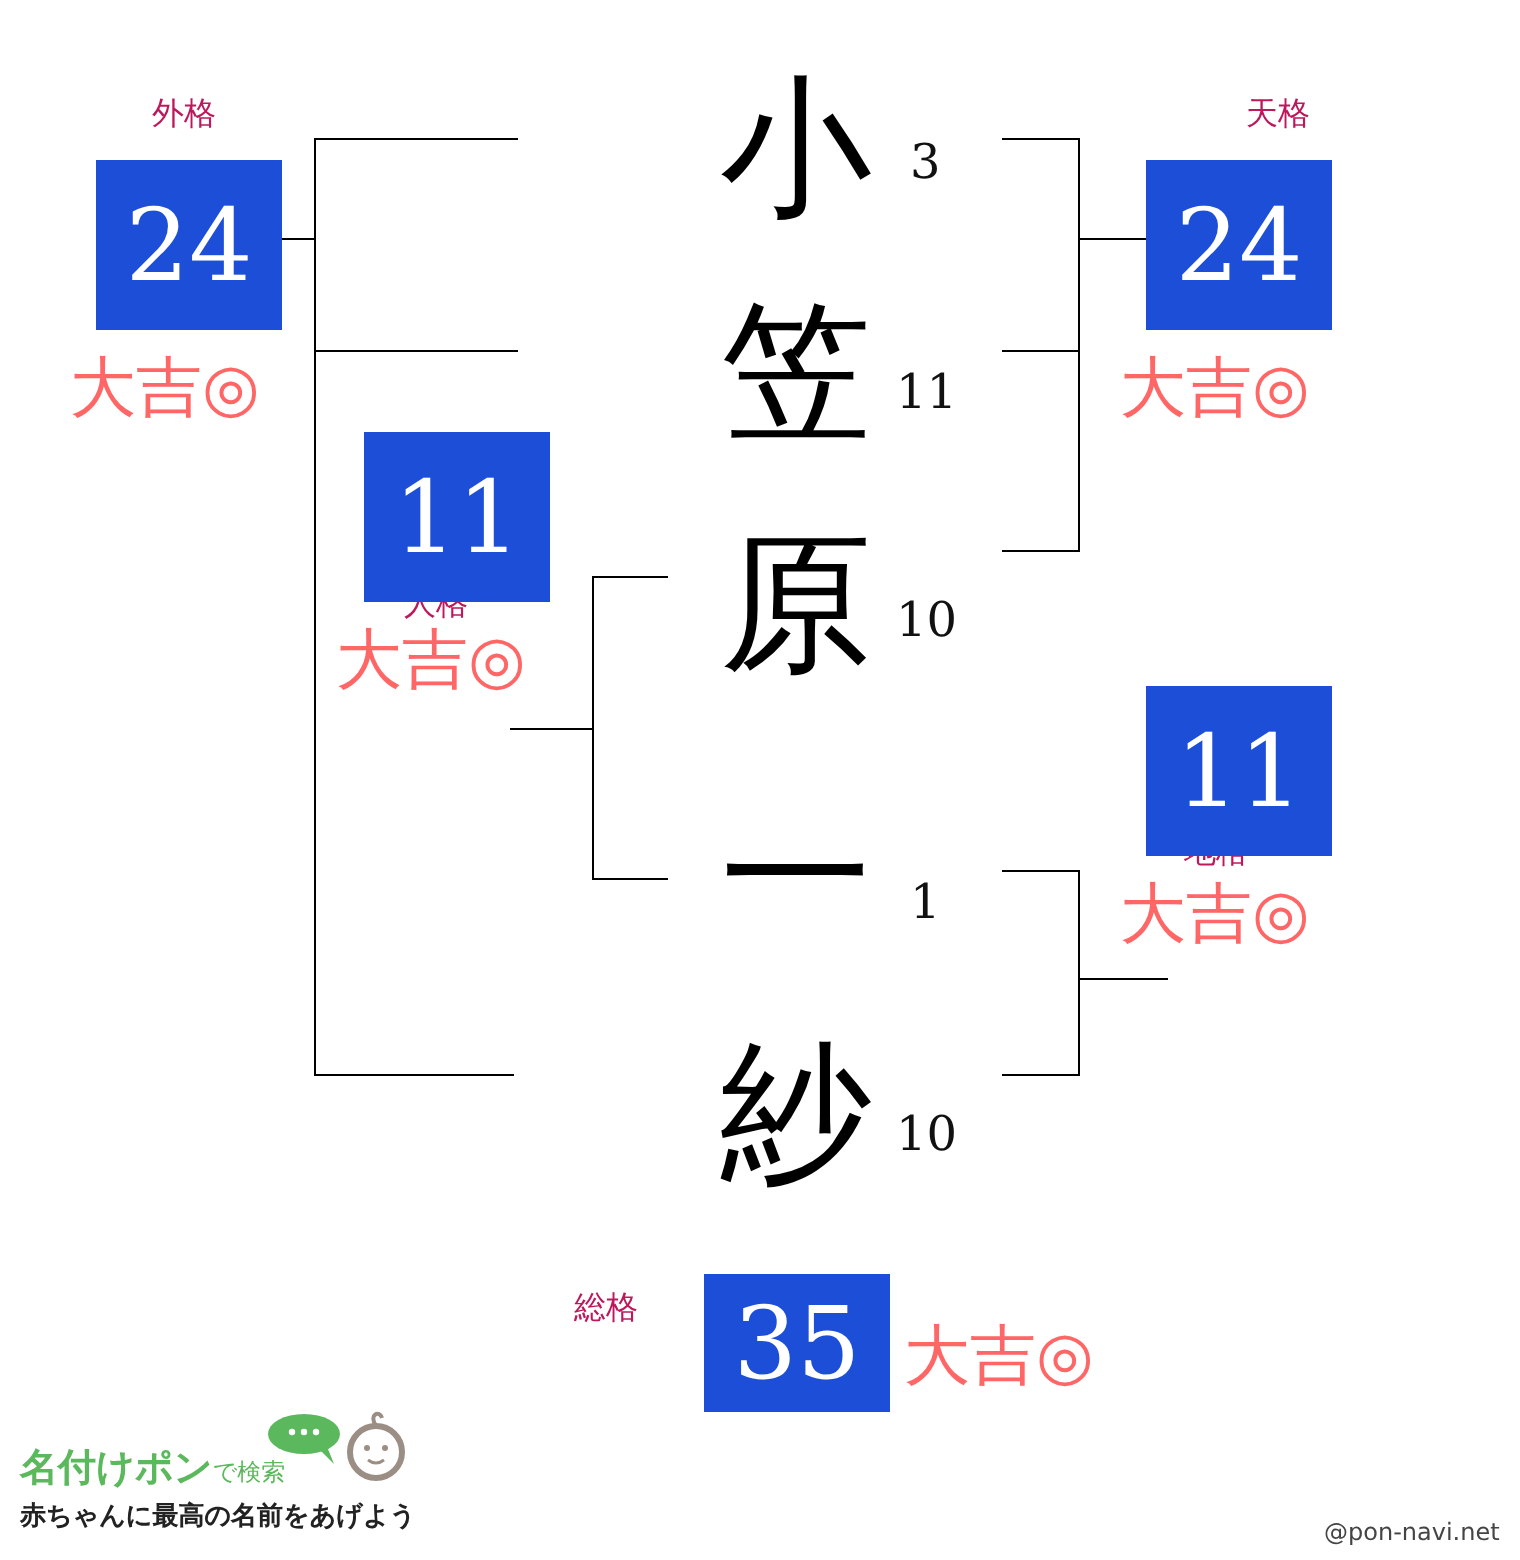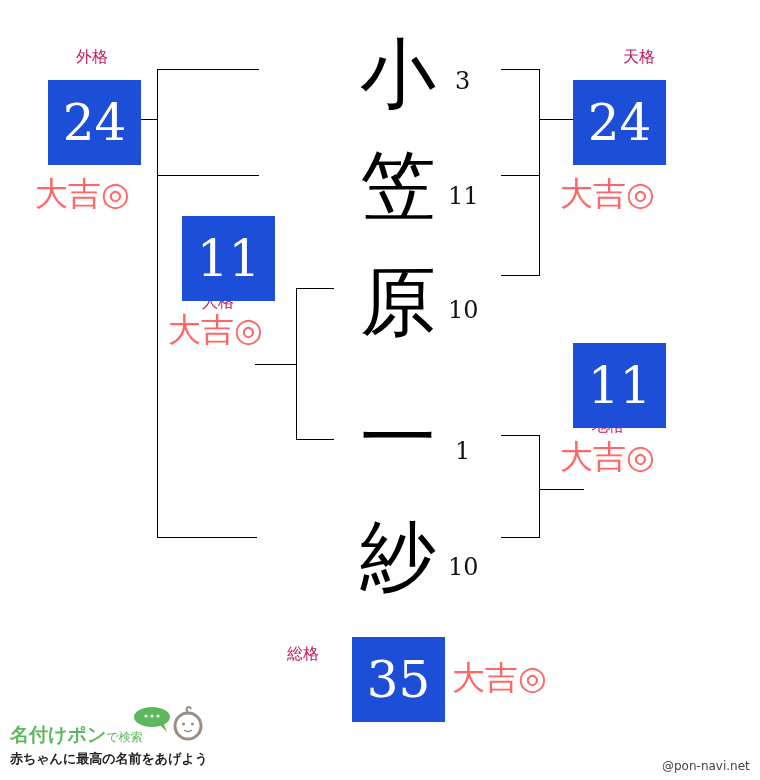--- a/index.html
+++ b/index.html
@@ -73,21 +73,21 @@
 
 <div class="label" style="left:202px;top:294px;">人格</div>
 <div class="box" style="left:182px;top:216px;width:93px;height:85px;">11</div>
 <div class="fortune" style="left:168px;top:313px;">大吉◎</div>
 
 <div class="label" style="left:592px;top:418px;">地格</div>
 <div class="box" style="left:573px;top:343px;width:93px;height:85px;">11</div>
 <div class="fortune" style="left:560px;top:440px;">大吉◎</div>
 
 <div class="label" style="left:287px;top:646px;">総格</div>
-<div class="box" style="left:352px;top:637px;width:93px;height:85px;">35</div>
+<div class="box" style="left:352px;top:637px;width:93px;height:69px;">35</div>
 <div class="fortune" style="left:452px;top:661px;">大吉◎</div>
 
 <div class="footer-brand" style="left:10px;top:725px;">
   <span>名付けポン</span><small>で検索</small>
 </div>
 <div class="abs" style="left:133px;top:706px;width:40px;height:24px;">
   <svg width="40" height="28" viewBox="0 0 40 28">
     <ellipse cx="19" cy="11" rx="18" ry="10" fill="#5cb85c"></ellipse>
     <path d="M26 18 L34 26 L30 16 Z" fill="#5cb85c"></path>
     <circle cx="13" cy="10" r="1.6" fill="#fff"></circle>

